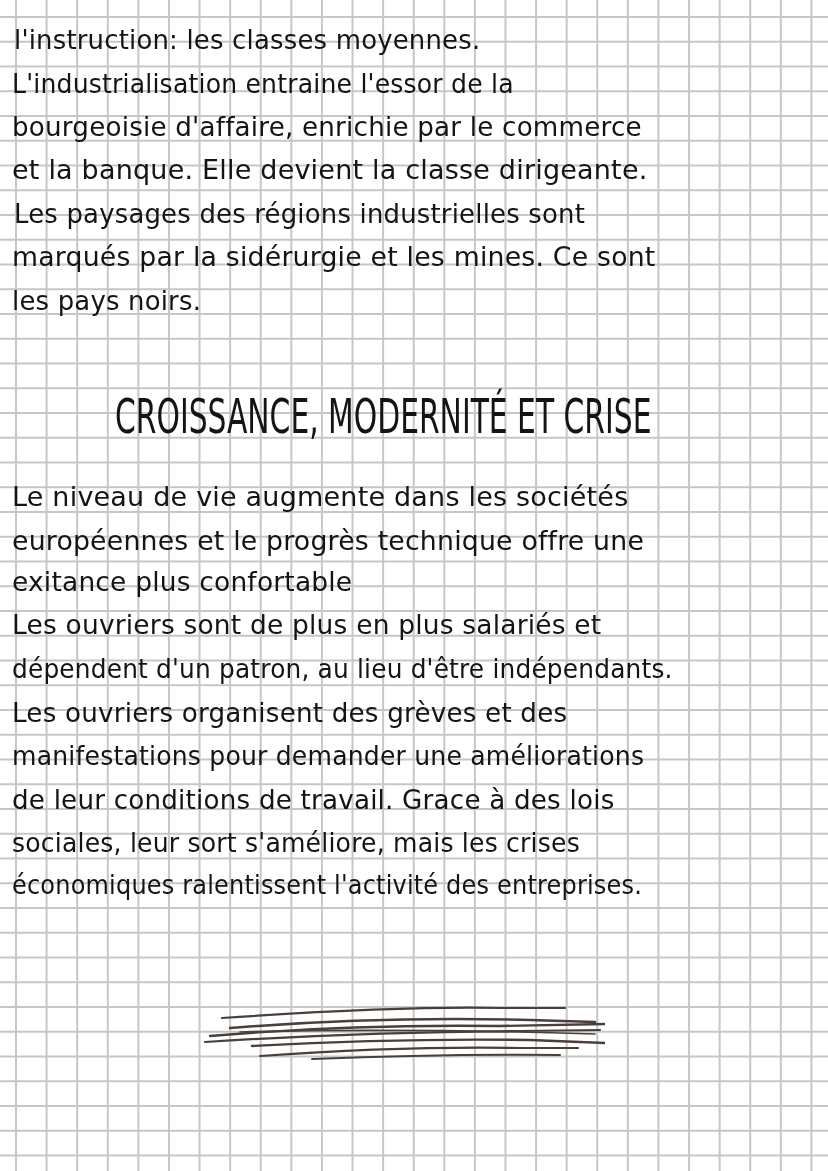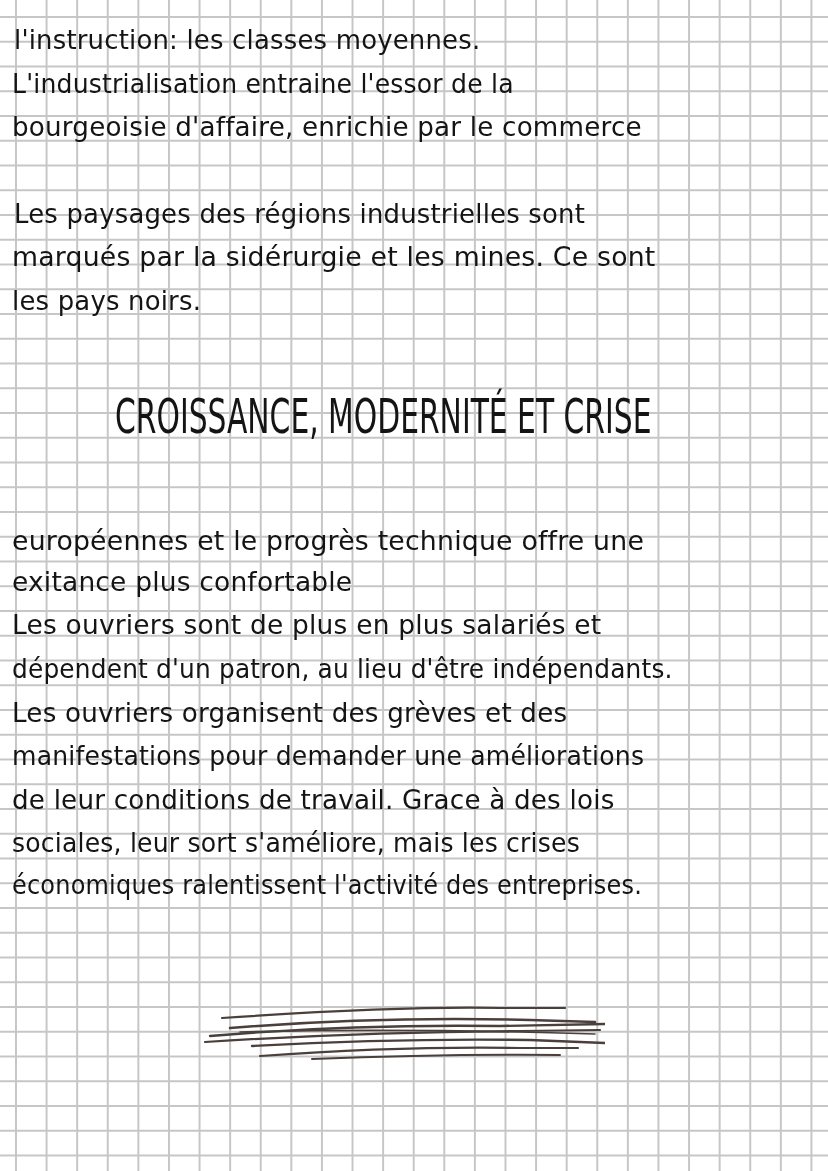--- a/index.html
+++ b/index.html
@@ -26,26 +26,28 @@
   .scribble { position: absolute; left: 200px; top: 998px; width: 405px; height: 64px; }
 </style>
 </head>
 <body>
 
 <div class="page">
 
   <div class="line" style="left:14px; top:26px; transform:scaleX(0.96);">l'instruction: les classes moyennes.</div>
   <div class="line" style="left:12px; top:70px; transform:scaleX(0.93);">L'industrialisation entraine l'essor de la</div>
   <div class="line" style="left:12px; top:113px; transform:scaleX(0.97);">bourgeoisie d'affaire, enrichie par le commerce</div>
+  <div class="line" style="left:12px; top:156px; transform:scaleX(1.0);">et la banque. Elle devient la classe dirigeante.</div>
   <div class="line" style="left:14px; top:200px; transform:scaleX(0.96);">Les paysages des régions industrielles sont</div>
   <div class="line" style="left:12px; top:243px; transform:scaleX(0.99);">marqués par la sidérurgie et les mines. Ce sont</div>
   <div class="line" style="left:12px; top:287px; transform:scaleX(0.96);">les pays noirs.</div>
 
   <div class="heading" style="left:115px; top:392px; transform:scaleX(0.62);">CROISSANCE, MODERNITÉ ET CRISE</div>
 
+  <div class="line" style="left:12px; top:483px; transform:scaleX(1.0);">Le niveau de vie augmente dans les sociétés</div>
   <div class="line" style="left:12px; top:527px; transform:scaleX(0.99);">européennes  et le progrès technique offre une</div>
   <div class="line" style="left:12px; top:568px; transform:scaleX(0.98);">exitance plus confortable</div>
   <div class="line" style="left:12px; top:611px; transform:scaleX(0.98);">Les ouvriers sont de plus en plus salariés et</div>
   <div class="line" style="left:12px; top:655px; transform:scaleX(0.92);">dépendent d'un patron, au lieu d'être indépendants.</div>
   <div class="line" style="left:12px; top:699px; transform:scaleX(0.97);">Les ouvriers organisent des grèves et des</div>
   <div class="line" style="left:12px; top:742px; transform:scaleX(0.93);">manifestations pour demander une améliorations</div>
   <div class="line" style="left:12px; top:786px; transform:scaleX(0.97);">de leur conditions de travail. Grace à des lois</div>
   <div class="line" style="left:12px; top:829px; transform:scaleX(0.93);">sociales, leur sort s'améliore, mais les crises</div>
   <div class="line" style="left:12px; top:871px; transform:scaleX(0.89);">économiques ralentissent l'activité des entreprises.</div>
 

